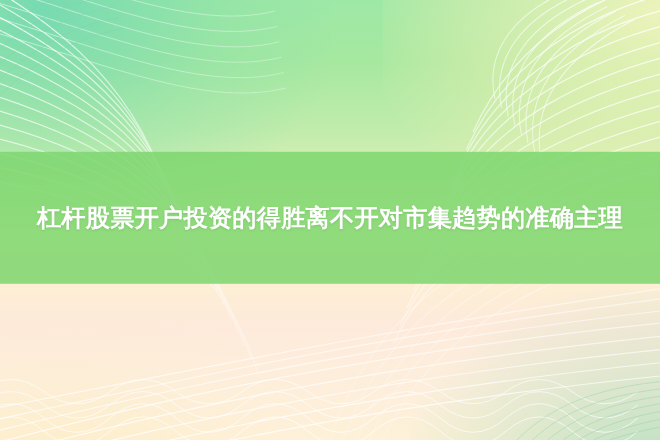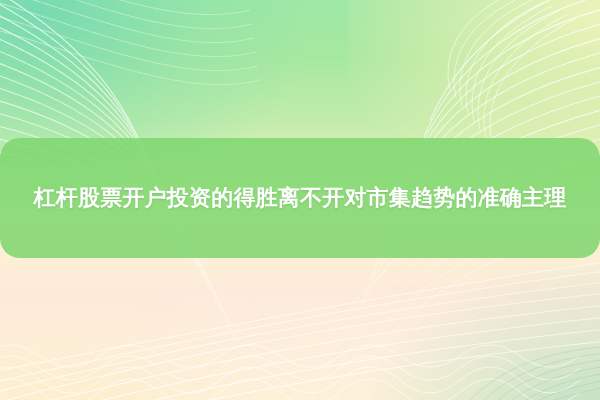--- a/index.html
+++ b/index.html
@@ -81,21 +81,20 @@
   
   .band {
     position: absolute;
     left: 0;
     right: 0;
     top: 138px;
     height: 120px;
     background: rgba(126, 214, 111, 0.86);
     display: flex;
     align-items: center;
-    border-radius: 20px;
   }
   .band-inner {
     width: 100%;
     padding: 0 8px;
     box-sizing: border-box;
   }
   .headline {
     margin: 0;
     color: #ffffff;
     font-size: 22px;

